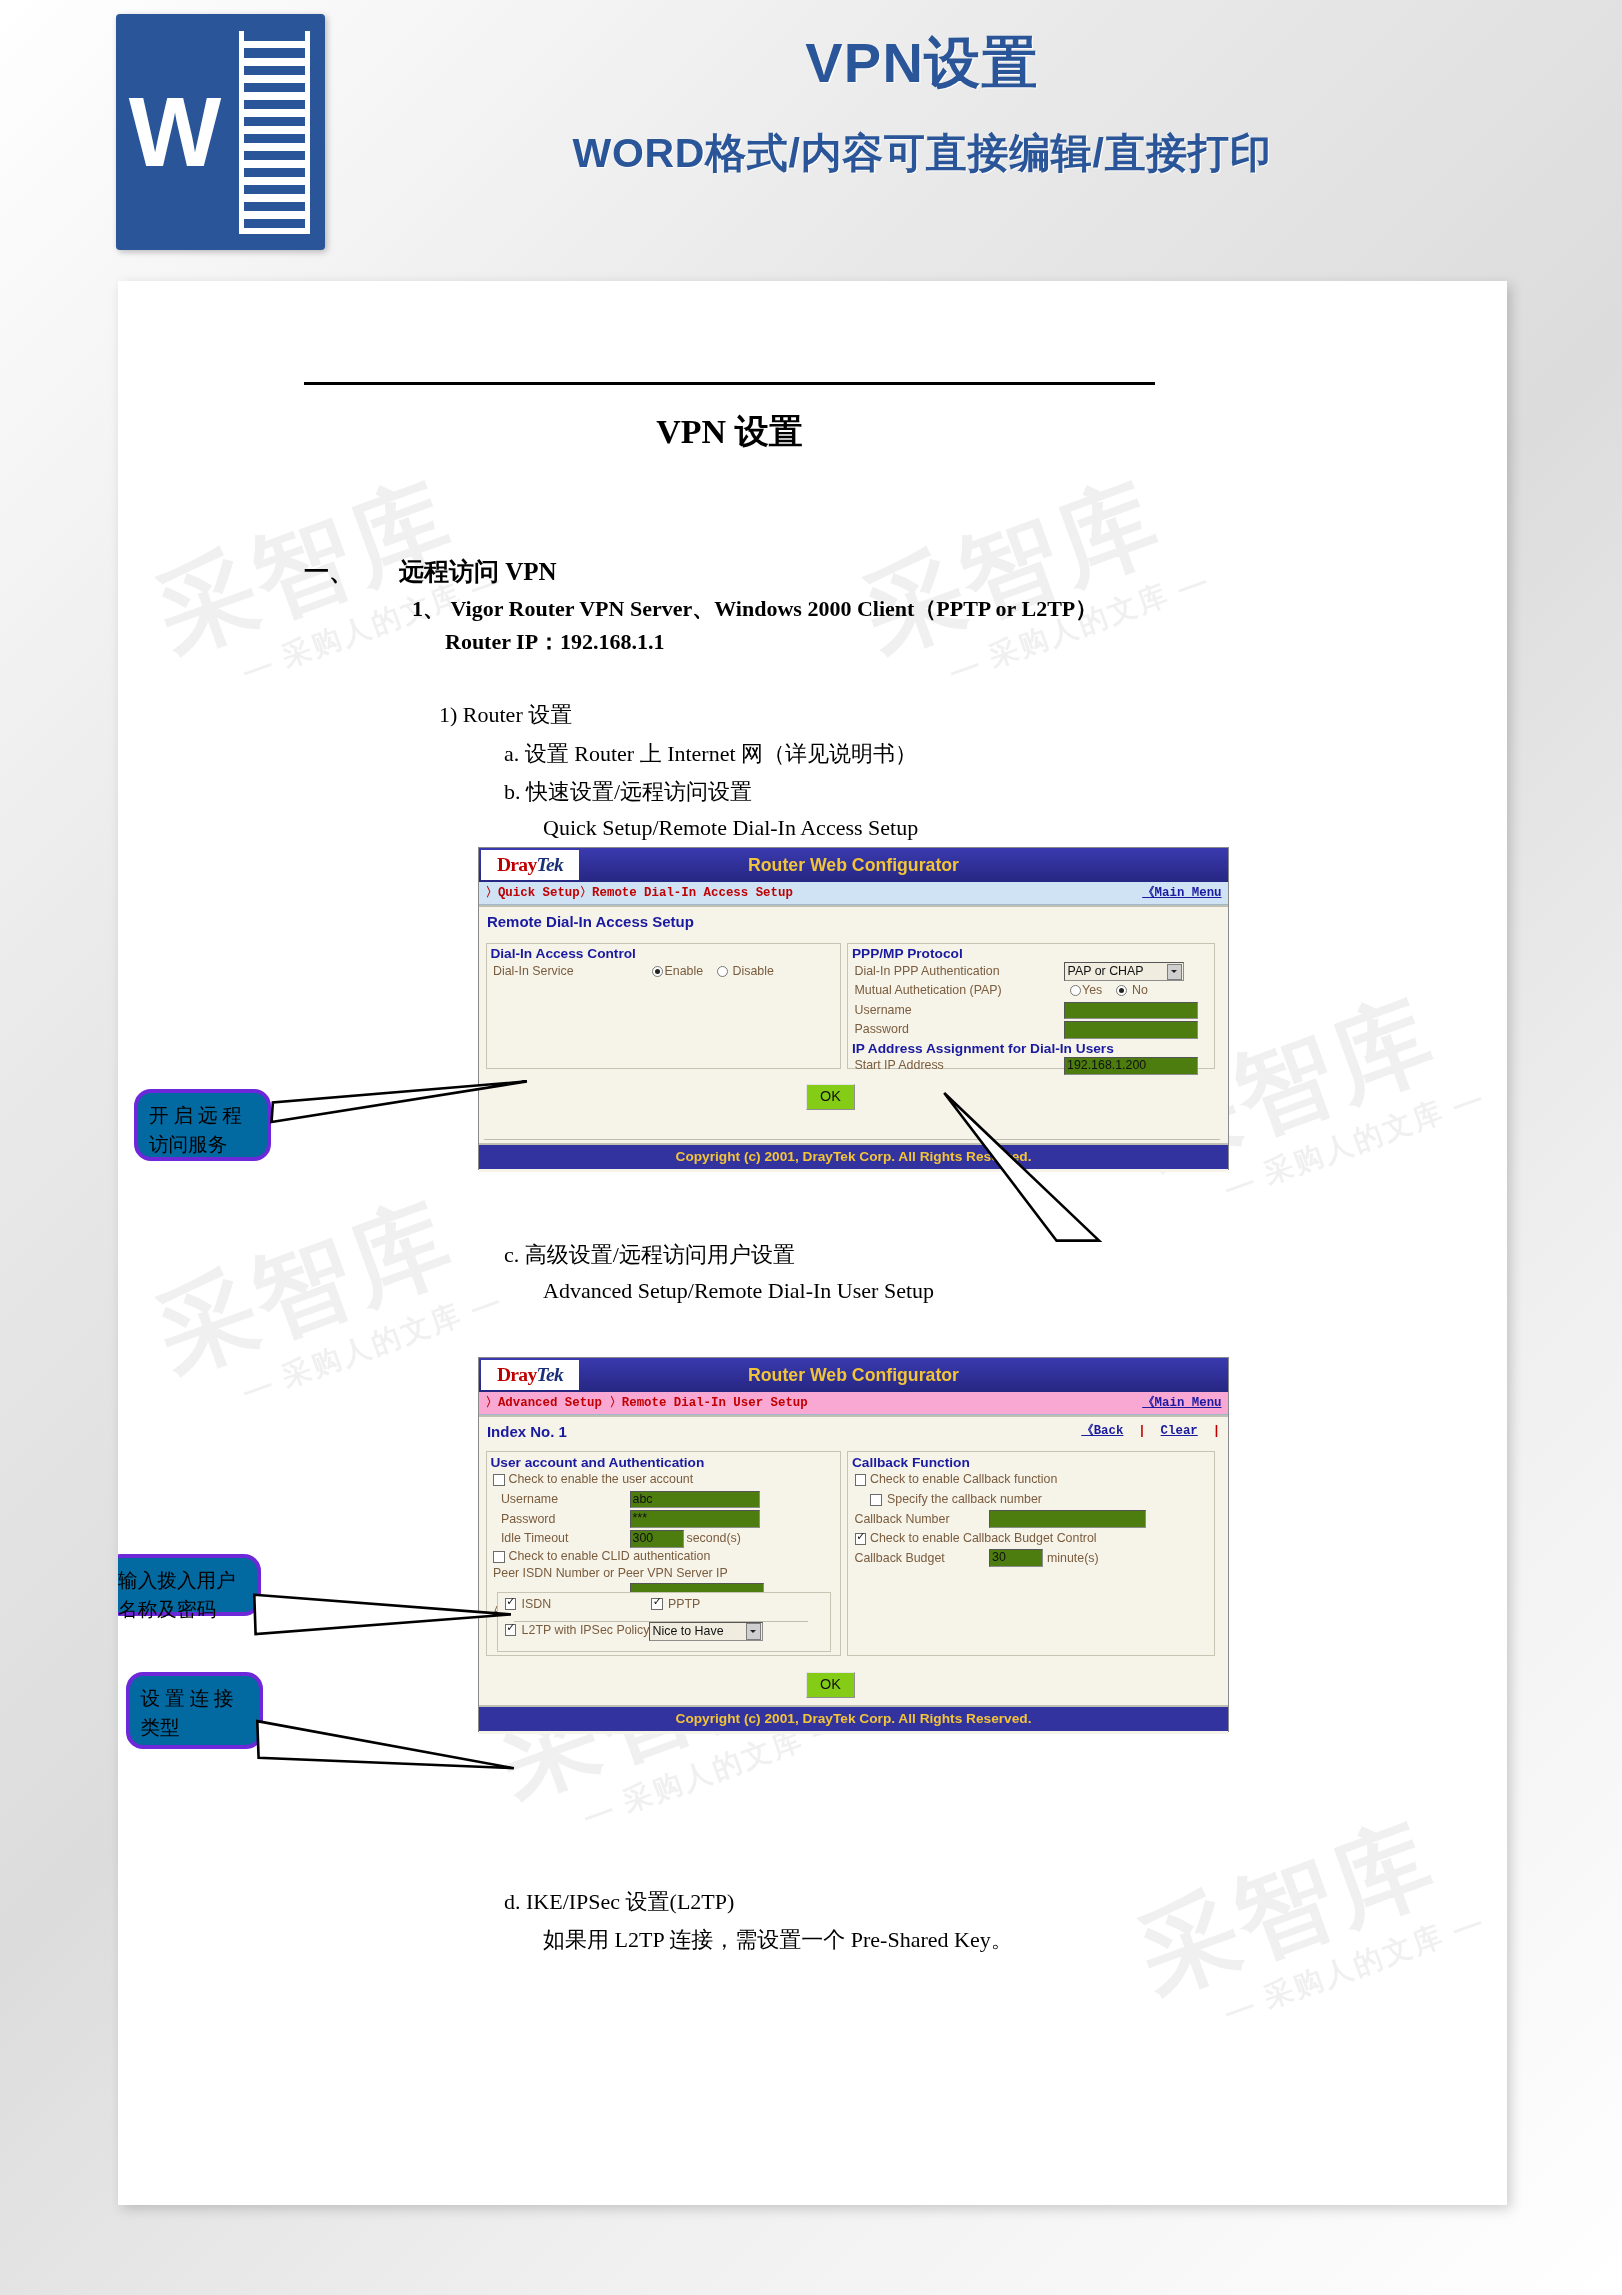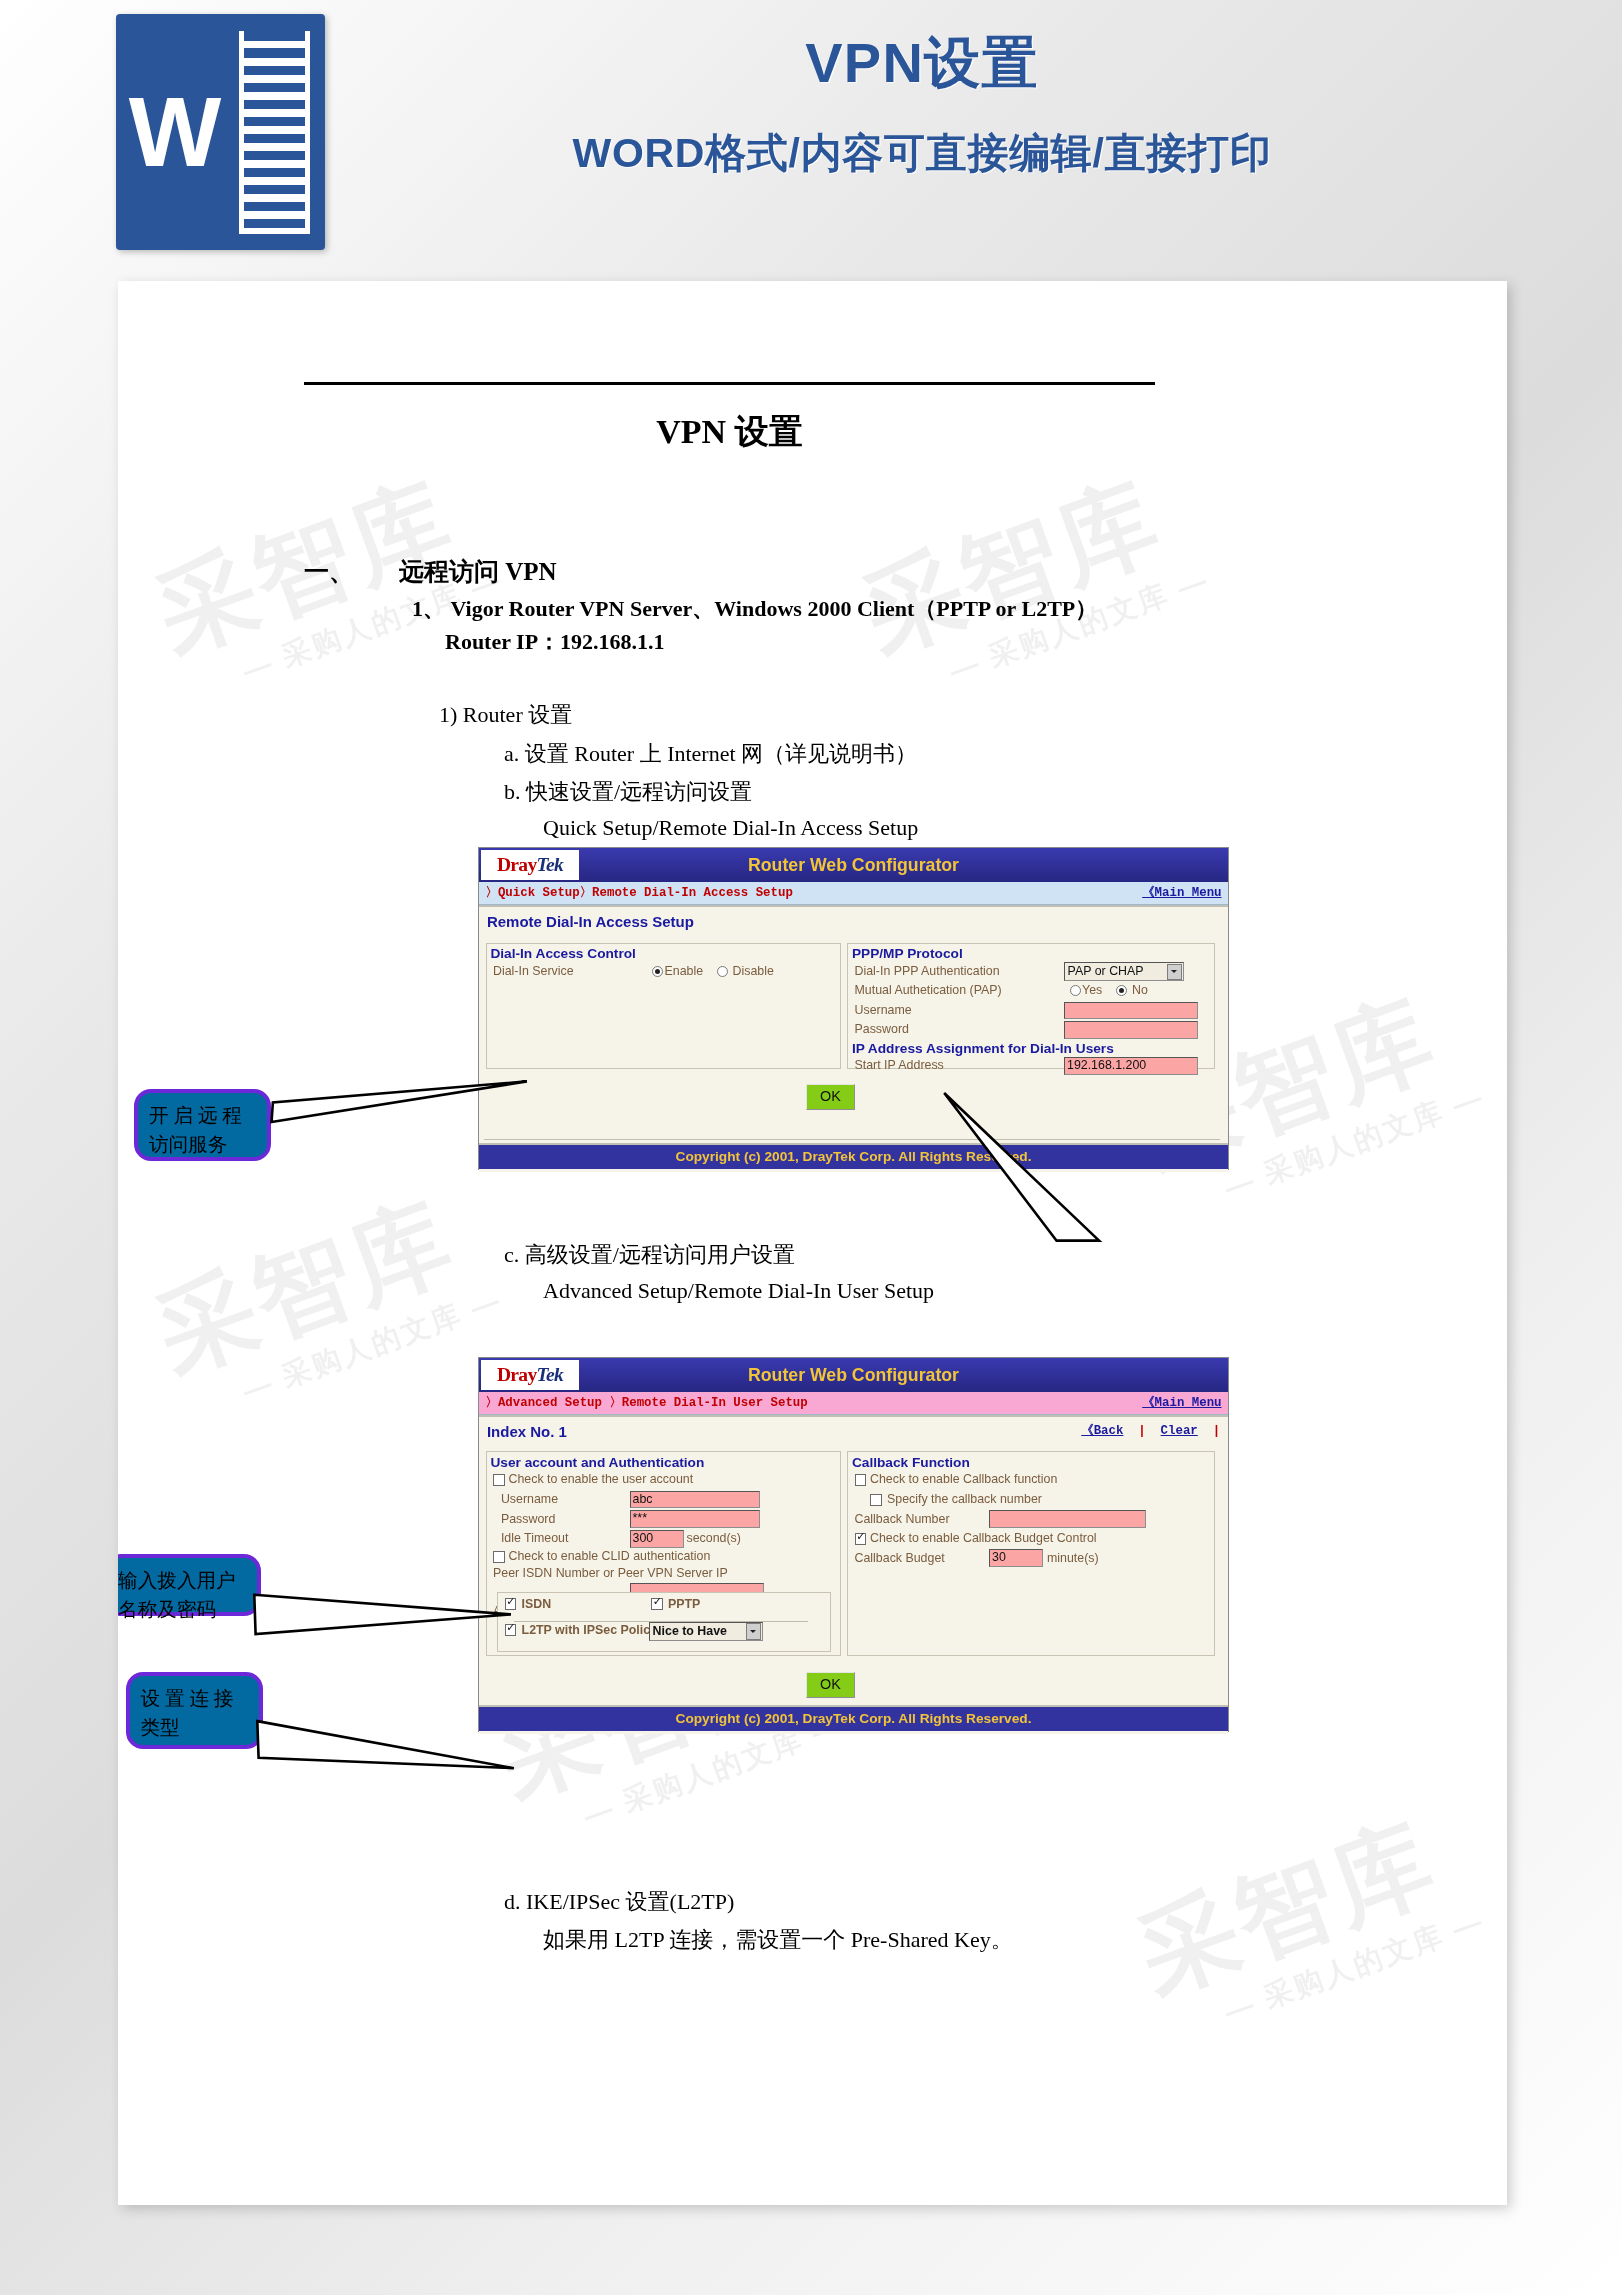--- a/index.html
+++ b/index.html
@@ -125,21 +125,21 @@
   .panel-title{
     color:#1a1aa0;font-family:"Liberation Sans",sans-serif;font-weight:bold;font-size:13.7px;
     margin:2.6px 0 1.3px 3.9px;
   }
   .row{position:relative;height:19.6px;}
   .lbl{
     position:absolute;left:6.5px;top:1.3px;color:#7a5c3e;
     font-family:"Liberation Sans",sans-serif;font-size:12.4px;white-space:nowrap;
   }
   .fld{
-    position:absolute;height:15.7px;background:#fca5a5;
+    position:absolute;height:15.7px;background:#4d7c0f;
     border:0.7px solid #8d8d8d;border-top-color:#555;border-left-color:#555;
     font-family:"Liberation Sans",sans-serif;font-size:12.4px;color:#111;
     padding:0 2px;line-height:15.7px;overflow:hidden;white-space:nowrap;
   }
   .sel{
     position:absolute;height:17px;background:#f0ece0;
     border:0.7px solid #8d8d8d;border-top-color:#555;border-left-color:#555;
     font-family:"Liberation Sans",sans-serif;font-size:12.4px;color:#111;
     line-height:17px;padding:0 17px 0 2.6px;white-space:nowrap;
   }
@@ -402,21 +402,21 @@
           </div>
           <div class="row" style="height:17px;">
             <div class="lbl" style="left:6.5px;top:0;">Peer ISDN Number or Peer VPN Server IP</div>
           </div>
           <div class="row" style="height:21px;">
             <div class="fld" style="left:143px;top:0;width:128px;"></div>
           </div>
           <div class="row" style="height:17px;">
             <div class="lbl" style="left:6.5px;top:0;">Allowed Dial-In Type</div>
           </div>
-          <div class="panel" style="left:10.5px;top:140px;width:332px;height:58px;font-weight:bold;">
+          <div class="panel" style="left:10.5px;top:140px;width:332px;height:58px;">
             <div class="row" style="height:22px;">
               <div class="chk on" style="left:6.5px;top:5.2px;"></div>
               <div class="lbl" style="left:23.6px;top:3.9px;">ISDN</div>
               <div class="chk on" style="left:153px;top:5.2px;"></div>
               <div class="lbl" style="left:170px;top:3.9px;">PPTP</div>
             </div>
             <div class="hr-thin" style="left:15.7px;top:27.5px;width:294px;"></div>
             <div class="row" style="height:26px;">
               <div class="chk on" style="left:6.5px;top:9.2px;"></div>
               <div class="lbl" style="left:23.6px;top:7.9px;">L2TP with IPSec Policy</div>

